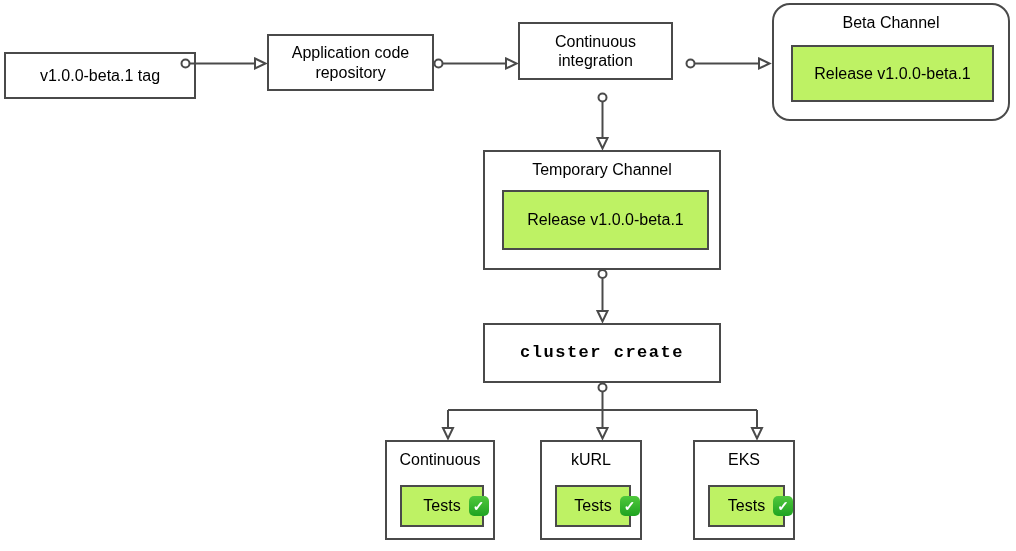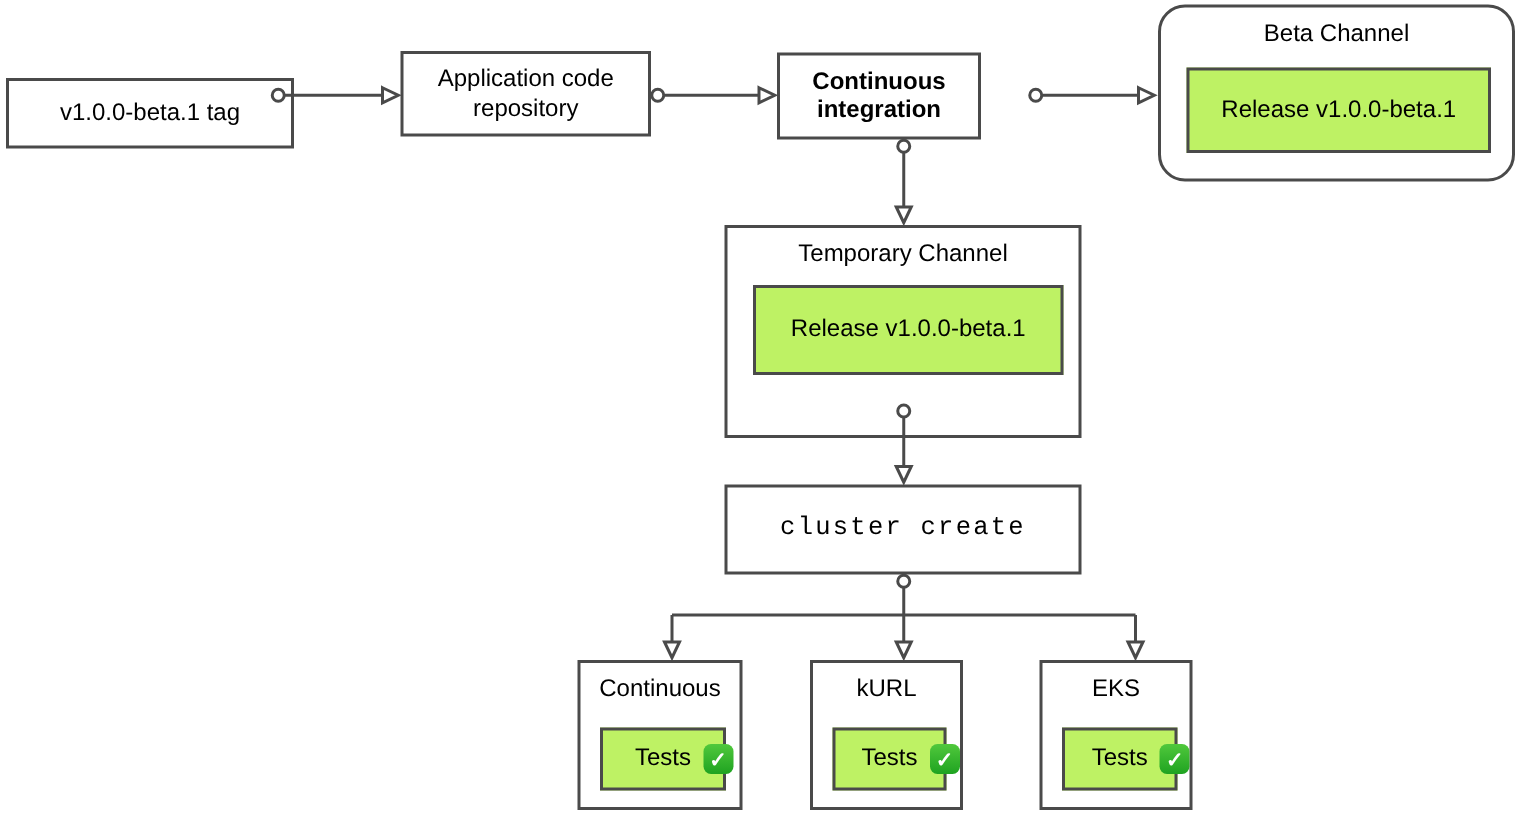--- a/index.html
+++ b/index.html
@@ -56,44 +56,44 @@
     background: #bef264;
     display: flex;
     align-items: center;
     justify-content: center;
     text-align: center;
     font-size: 16px;
   }
   .label-narrow { display: inline-block; max-width: 118px; }
   .mono {
     font-family: "Liberation Mono", "DejaVu Sans Mono", monospace;
-    font-weight: normal;
+    font-weight: bold;
     font-size: 17px;
     letter-spacing: 1.5px;
   }
   .tests { gap: 8px; padding-left: 28px; }
   .check-icon {
     width: 20px; height: 20px;
     border-radius: 5px;
     background: linear-gradient(180deg, #50c83c 0%, #1fa321 100%);
     color: #ffffff;
     font-size: 14px;
     font-weight: bold;
     display: flex;
     align-items: center;
     justify-content: center;
     flex: 0 0 auto;
   }
   
   .n-tag     { left: 4px;   top: 24px;  width: 192px; height: 47px; margin-top: 28px; }
   .n-repo    { left: 267px; top: 34px;  width: 167px; height: 57px; }
-  .n-ci      { left: 518px; top: 35px;  width: 136px; height: 58px; font-weight: bold; }
+  .n-ci      { left: 518px; top: 22px;  width: 155px; height: 58px; }
   .n-beta    { left: 772px; top: 3px;   width: 238px; height: 118px; border-radius: 18px; }
   .n-beta .inner { left: 17px; top: 40px; width: 203px; height: 57px; }
-  .n-temp    { left: 483px; top: 150px; width: 238px; height: 142px; }
+  .n-temp    { left: 483px; top: 150px; width: 238px; height: 120px; }
   .n-temp .inner { left: 17px; top: 38px; width: 207px; height: 60px; }
   .n-cluster { left: 483px; top: 323px; width: 238px; height: 60px; }
   .n-openshift { left: 385px; top: 440px; width: 110px; height: 100px; }
   .n-openshift .inner { left: 13px; top: 43px; width: 84px; height: 42px; }
   .n-kurl    { left: 540px; top: 440px; width: 102px; height: 100px; }
   .n-kurl .inner { left: 13px; top: 43px; width: 76px; height: 42px; }
   .n-eks     { left: 693px; top: 440px; width: 102px; height: 100px; }
   .n-eks .inner { left: 13px; top: 43px; width: 77px; height: 42px; }
 </style>
 </head>

